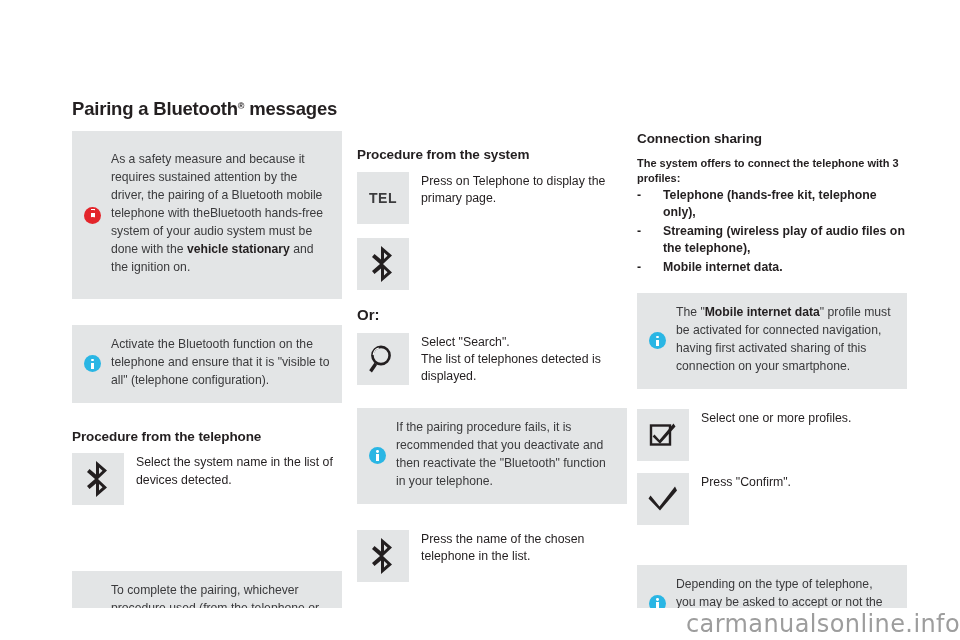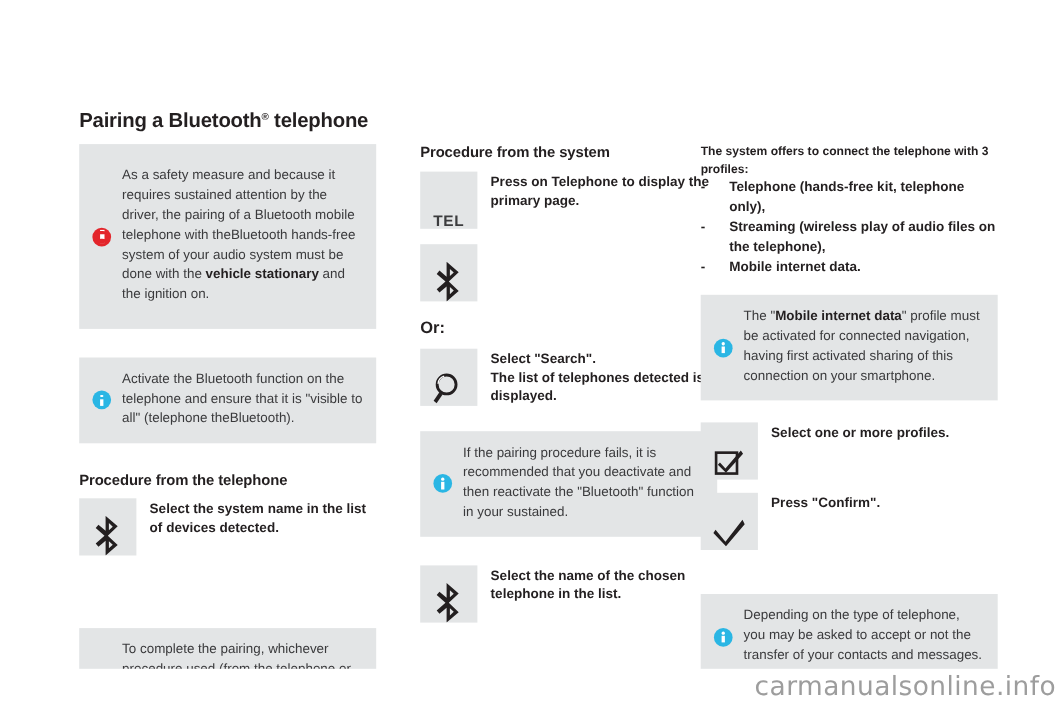--- a/index.html
+++ b/index.html
@@ -39,21 +39,21 @@
     font-size: 9px;
     vertical-align: 6px;
   }
 
   
   .col {
     position: absolute;
     width: 270px;
   }
   .col-left   { left: 72px;  top: 131px; }
-  .col-mid    { left: 357px; top: 131px; margin-left: 25px; }
+  .col-mid    { left: 357px; top: 147px; }
   .col-right  { left: 637px; top: 131px; }
 
   
   .section-heading {
     font-size: 13.5px;
     font-weight: bold;
     color: #231f20;
     letter-spacing: -0.1px;
     margin: 0 0 9px 0;
     line-height: 1.15;
@@ -135,32 +135,32 @@
   .step {
     display: flex;
     align-items: flex-start;
     gap: 12px;
   }
   .tile {
     flex: 0 0 auto;
     width: 52px; height: 52px;
     background: #e3e5e6;
     display: flex;
-    align-items: flex-end;
+    align-items: center;
     justify-content: center;
   }
   .tile .tile-label {
     font-size: 14px;
     font-weight: bold;
     letter-spacing: 0.6px;
     color: #3c3c3e;
   }
   .step-text {
     font-size: 12.3px;
-    font-weight: bold;
+    font-weight: normal;
     line-height: 1.42;
     color: #231f20;
     padding-top: 1px;
     flex: 1;
   }
 
   .body-bold {
     font-size: 11px;
     font-weight: bold;
     line-height: 1.42;
@@ -215,21 +215,21 @@
   }
 
   svg { display: block; }
 </style>
 </head>
 <body>
 
 <div class="page">
 
   <div class="page-title">
-    <span>Pairing a Bluetooth</span><sup>®</sup><span> telephone</span>
+    <span>Pairing a Bluetooth</span><sup>®</sup><span> messages</span>
   </div>
 
   <div class="col col-left">
 
     <div class="callout" style="min-height:168px;">
       <span class="icon-warning">
         <span class="disc"></span>
           <span class="bar"></span>
           <span class="notch-t"></span>
           <span class="notch-b"></span>
@@ -238,21 +238,21 @@
     </div>
 
     <div class="sp26"></div>
 
     <div class="callout">
       <span class="icon-info">
         <span class="disc"></span>
           <span class="dot"></span>
           <span class="stem"></span>
       </span>
-      <span class="ctext">Activate the Bluetooth function on the telephone and ensure that it is "visible to all" (telephone theBluetooth).</span>
+      <span class="ctext">Activate the Bluetooth function on the telephone and ensure that it is "visible to all" (telephone configuration).</span>
     </div>
 
     <div class="sp26"></div>
 
     <div class="section-heading">Procedure from the telephone</div>
 
     <div class="step">
       <span class="tile">
         <svg width="26" height="36" viewBox="0 0 26 36">
           <path d="M11 0 L22 9.5 L13 18 L22 26.5 L11 36 L11 22.5 L4.5 28 L2 25 L10 18 L2 11 L4.5 8 L11 13.5 Z
@@ -324,39 +324,40 @@
     </div>
 
     <div class="sp22"></div>
 
     <div class="callout">
       <span class="icon-info">
         <span class="disc"></span>
           <span class="dot"></span>
           <span class="stem"></span>
       </span>
-      <span class="ctext">If the pairing procedure fails, it is recommended that you deactivate and then reactivate the "Bluetooth" function in your sustained.</span>
+      <span class="ctext">If the pairing procedure fails, it is recommended that you deactivate and then reactivate the "Bluetooth" function in your telephone.</span>
     </div>
 
     <div class="sp26"></div>
 
     <div class="step">
       <span class="tile">
         <svg width="26" height="36" viewBox="0 0 26 36">
           <path d="M11 0 L22 9.5 L13 18 L22 26.5 L11 36 L11 22.5 L4.5 28 L2 25 L10 18 L2 11 L4.5 8 L11 13.5 Z
                    M14 6.5 L14 13 L17.5 9.8 Z
                    M14 23 L14 29.5 L17.5 26.2 Z" fill="#231f20"></path>
         </svg>
       </span>
-      <span class="step-text">Select the name of the chosen telephone in the list.</span>
+      <span class="step-text">Press the name of the chosen telephone in the list.</span>
     </div>
   </div>
 
   <div class="col col-right">
 
+    <div class="section-heading">Connection sharing</div>
 
     <div class="body-bold">The system offers to connect the telephone with 3 profiles:</div>
 
     <ul class="bullets">
       <li>
         <span class="dash">-</span>
         <span class="btxt">Telephone (hands-free kit, telephone only),</span>
       </li>
       <li>
         <span class="dash">-</span>

